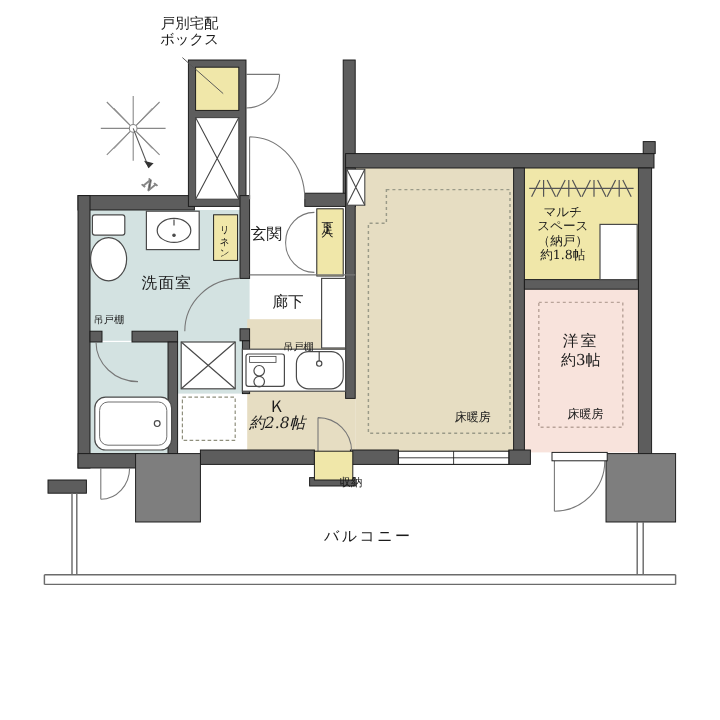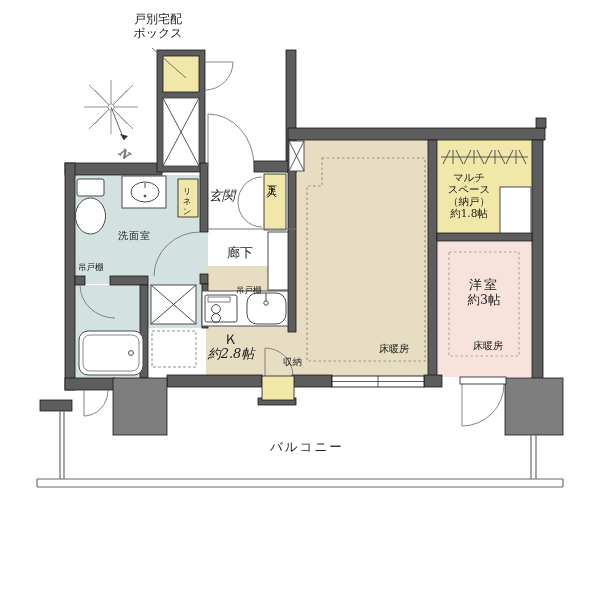--- a/index.html
+++ b/index.html
@@ -157,41 +157,41 @@
   </g>
 
   <path d="M152,48 L186,78" stroke="#555" stroke-width="0.8"></path>
 </svg>
 
 <div class="label center" style="left:116px;top:13px;width:84px;font-size:12px;">
   <span class="blk">戸別宅配</span>
   <span class="blk">ボックス</span>
 </div>
 
-<div class="label" style="left:209px;top:189px;font-size:13px;font-style:italic;">玄関</div>
+<div class="label" style="left:209px;top:189px;font-size:13px;">玄関</div>
 
 <div class="label vtext" style="left:266px;top:177px;font-size:10px;">下足入</div>
 
 <div class="label" style="left:227px;top:246px;font-size:13px;text-align:right;">廊下</div>
 
-<div class="label" style="left:118px;top:230px;font-size:10px;letter-spacing:1px;">洗面室</div>
+<div class="label" style="left:118px;top:230px;font-size:13px;letter-spacing:1px;">洗面室</div>
 
 <div class="label" style="left:78px;top:263px;font-size:8.5px;">吊戸棚</div>
 
 <div class="label vtext" style="left:182px;top:182px;font-size:8px;">リネン</div>
 
 
 <div class="label center" style="left:190px;top:331px;width:82px;">
   <span class="blk" style="font-size:14px;">Ｋ</span>
   <span class="blk" style="font-size:13px;font-style:italic;">約2.8帖</span>
 </div>
 
 <div class="label" style="left:236px;top:286px;font-size:8.5px;">吊戸棚</div>
 
-<div class="label" style="left:264px;top:357px;font-size:9.5px;padding-left:19px;">収納</div>
+<div class="label" style="left:264px;top:398px;font-size:9.5px;padding-left:19px;">収納</div>
 
 
 <div class="label" style="left:379px;top:343px;font-size:10px;">床暖房</div>
 
 <div class="label center" style="left:436px;top:171px;width:66px;font-size:10.5px;">
   <span class="blk">マルチ</span>
   <span class="blk">スペース</span>
   <span class="blk">（納戸）</span>
   <span class="blk">約1.8帖</span>
 </div>

